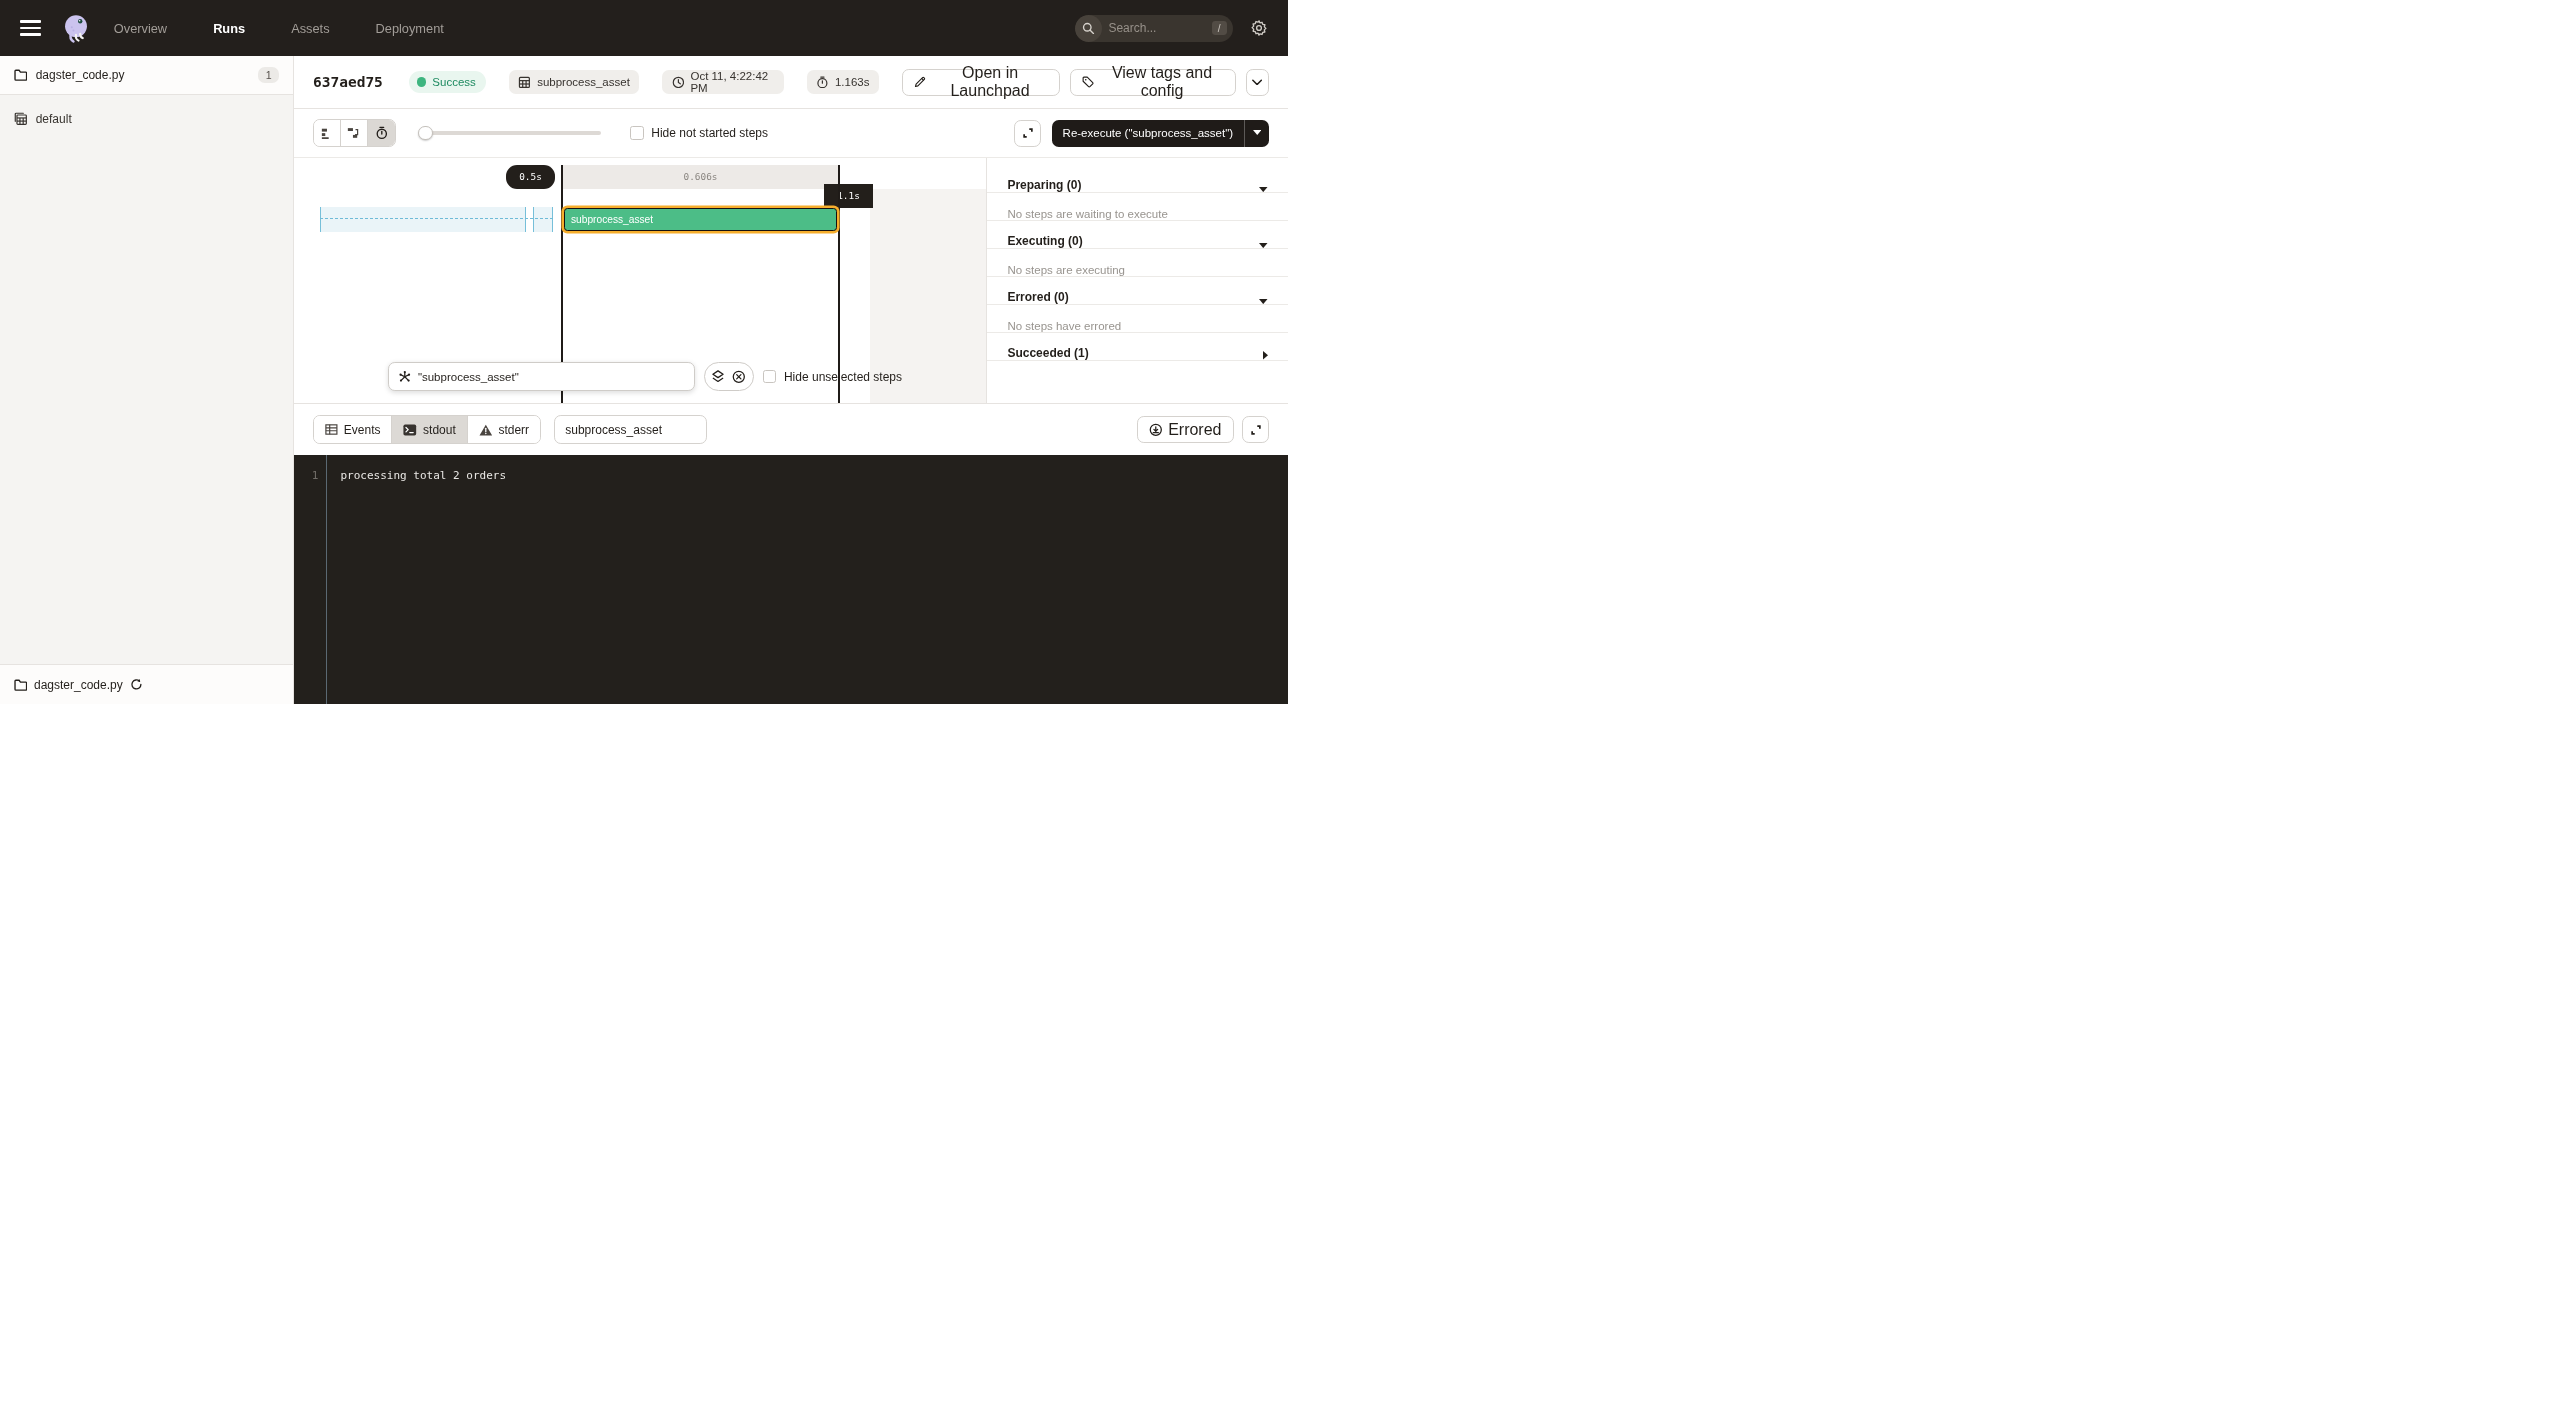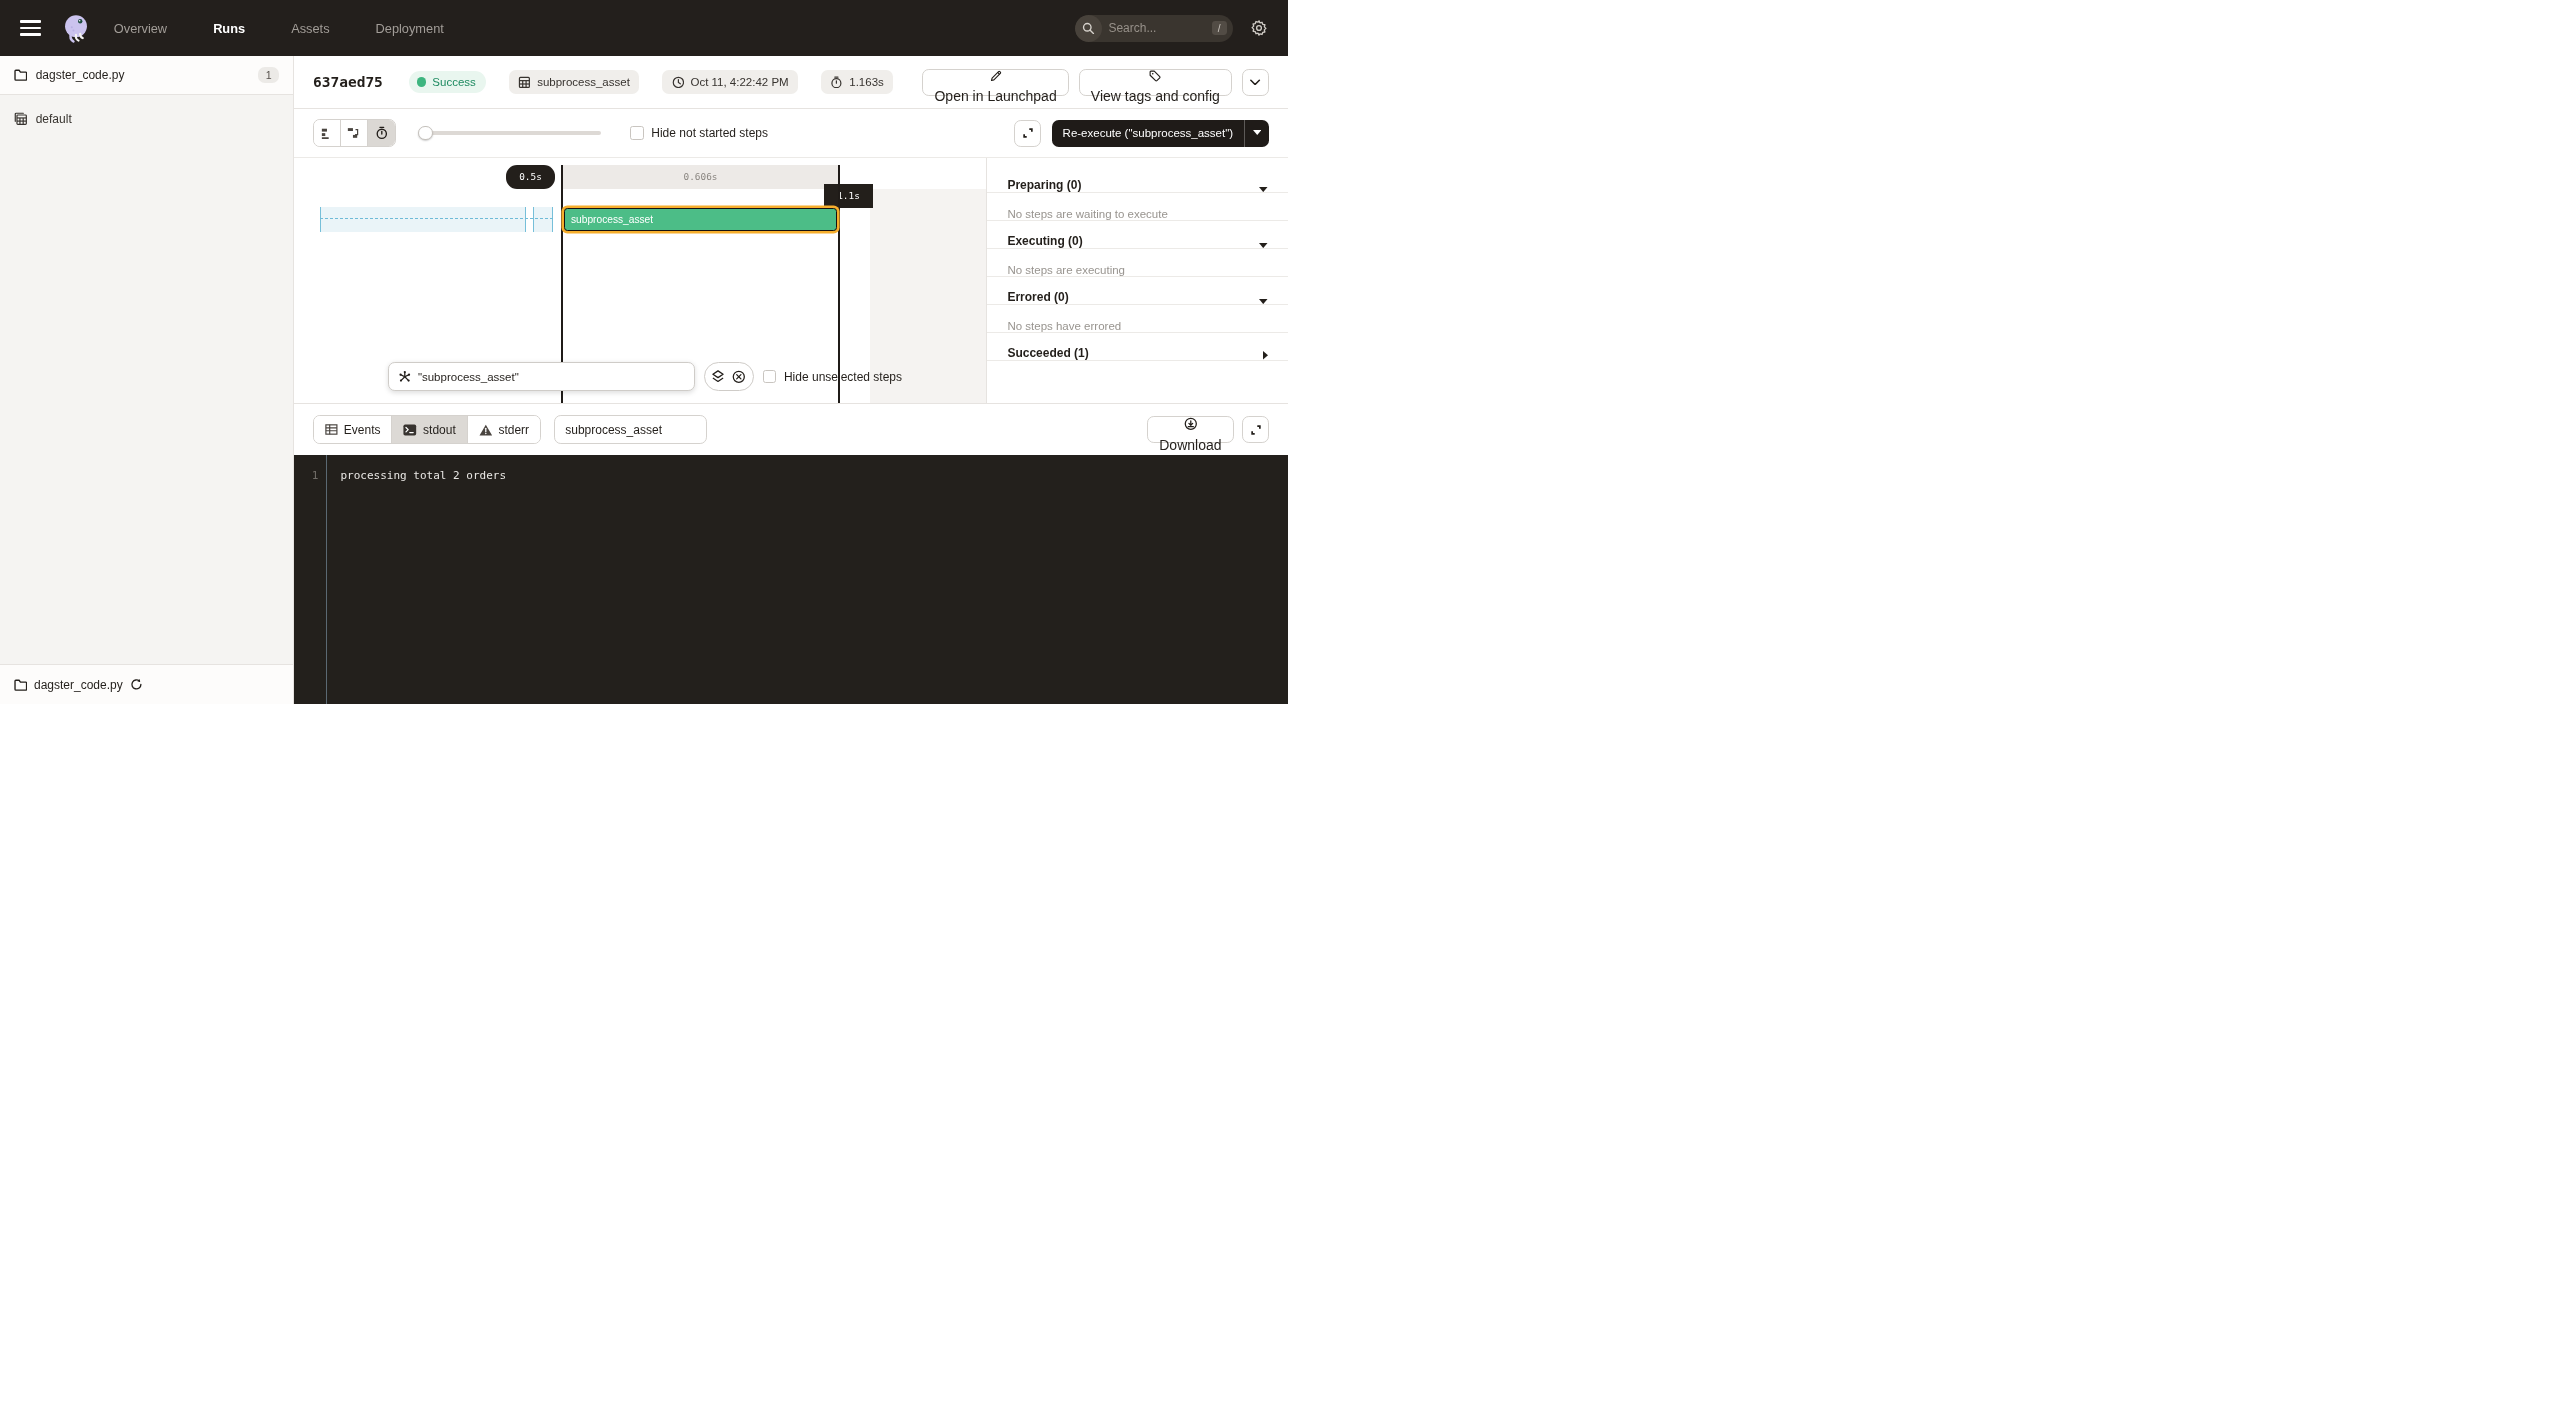--- a/index.html
+++ b/index.html
@@ -34,21 +34,21 @@
 
   .main { flex:1; display:flex; flex-direction:column; min-width:0; }
 
   
   .run-header { height:53px; display:flex; align-items:center; gap:23px; padding:0 19px; border-bottom:0.9px solid #e6e3e0; }
   .run-id { font-size:14.5px; font-weight:bold; margin-right:3.4px; }
   .badge-success { display:flex; align-items:center; gap:6px; background:#e9f6ef; color:#1d8a60; border-radius:11px; height:22px; padding:0 10.2px 0 7.7px; font-size:11.5px; }
   .dot-green { width:9.4px; height:9.4px; border-radius:50%; background:#3db57f; }
   .pill { display:flex; align-items:center; gap:6px; background:#f0eeeb; border-radius:6.8px; height:24px; padding:0 9.4px; font-size:11.5px; color:#37332f; }
   .hdr-actions { margin-left:auto; display:flex; gap:10.2px; align-items:center; }
-  .btn { display:flex; align-items:center; gap:6px; border:0.9px solid #d5d2ce; background:#fff; border-radius:6.8px; height:27px; padding:0 11px; font-size:14px; cursor:pointer; color:#231f1b;flex-direction:column; }
+  .btn { display:flex; align-items:center; gap:6px; border:0.9px solid #d5d2ce; background:#fff; border-radius:6.8px; height:27px; padding:0 11px; font-size:16px; cursor:pointer; color:#231f1b; }
   .btn-square { width:27px; justify-content:center; padding:0; }
 
   
   .gantt { height:294px; display:flex; flex-direction:column; }
   .gantt-toolbar { height:49px; display:flex; align-items:center; padding:0 19px; border-bottom:0.9px solid #eceae7; }
   .segmented { display:flex; border:0.9px solid #d5d2ce; border-radius:6.8px; overflow:hidden; background:#fff; }
   .seg-btn { width:27px; height:25.6px; display:flex; align-items:center; justify-content:center; cursor:pointer; border-right:0.9px solid #d5d2ce; background:#fff; }
   .seg-btn:last-child { border-right:none; }
   .seg-btn.active { background:#dbd8d4; }
   .slider { margin-left:22px; width:183px; display:flex; align-items:center; position:relative; height:15.3px; cursor:pointer; }
@@ -440,21 +440,21 @@
         <input class="step-select" value="subprocess_asset" style="">
         <div class="right">
           <button class="btn">
             <span>
               <svg width="13.6" height="13.6" viewBox="0 0 16 16" fill="none" stroke="#231f1b" stroke-width="1.5">
                   <circle cx="8" cy="8" r="6.5"></circle>
                   <path d="M8 4.5v5M5.8 7.5L8 9.7l2.2-2.2" stroke-linecap="round" stroke-linejoin="round"></path>
                   <line x1="5" y1="11.3" x2="11" y2="11.3" stroke-linecap="round"></line>
                 </svg>
             </span>
-            <span>Download</span>
+            <span>Errored</span>
           </button>
           <button class="btn btn-square">
             <span>
               <svg width="12" height="12" viewBox="0 0 14 14" fill="none" stroke="#231f1b" stroke-width="2">
                   <path d="M8.5 2.5h3v3"></path>
                   <path d="M5.5 11.5h-3v-3"></path>
                 </svg>
             </span>
           </button>
         </div>

